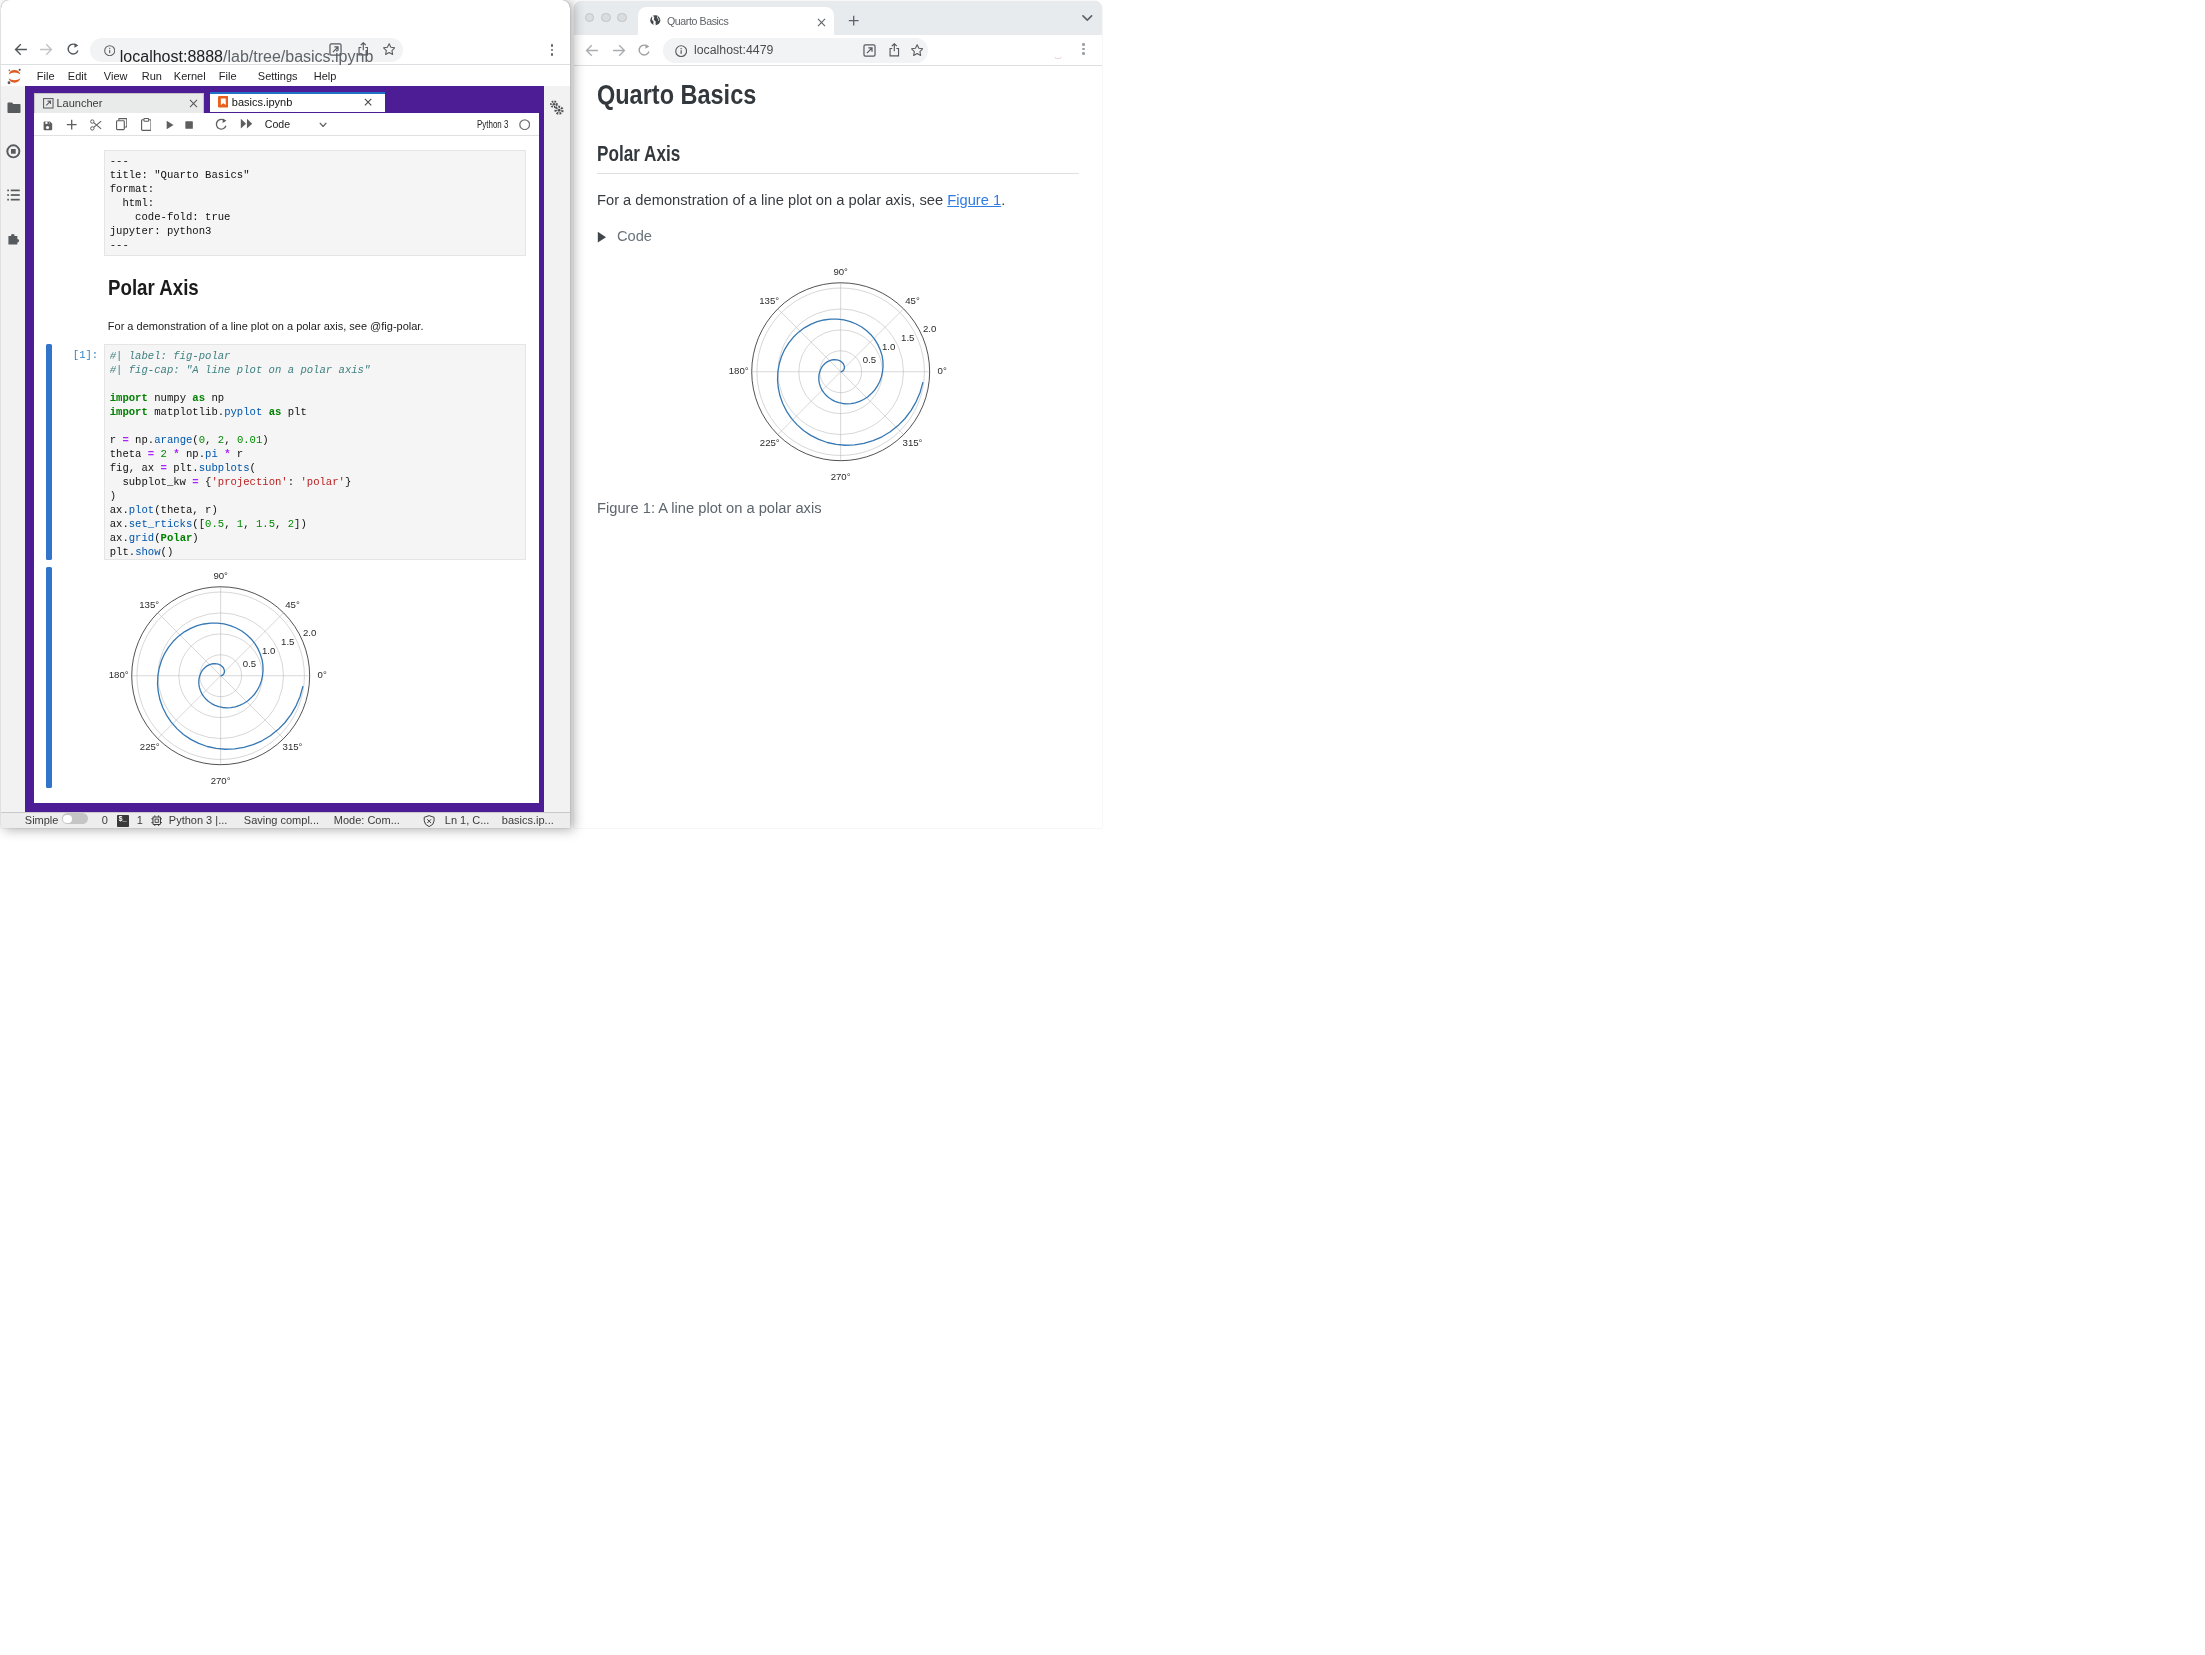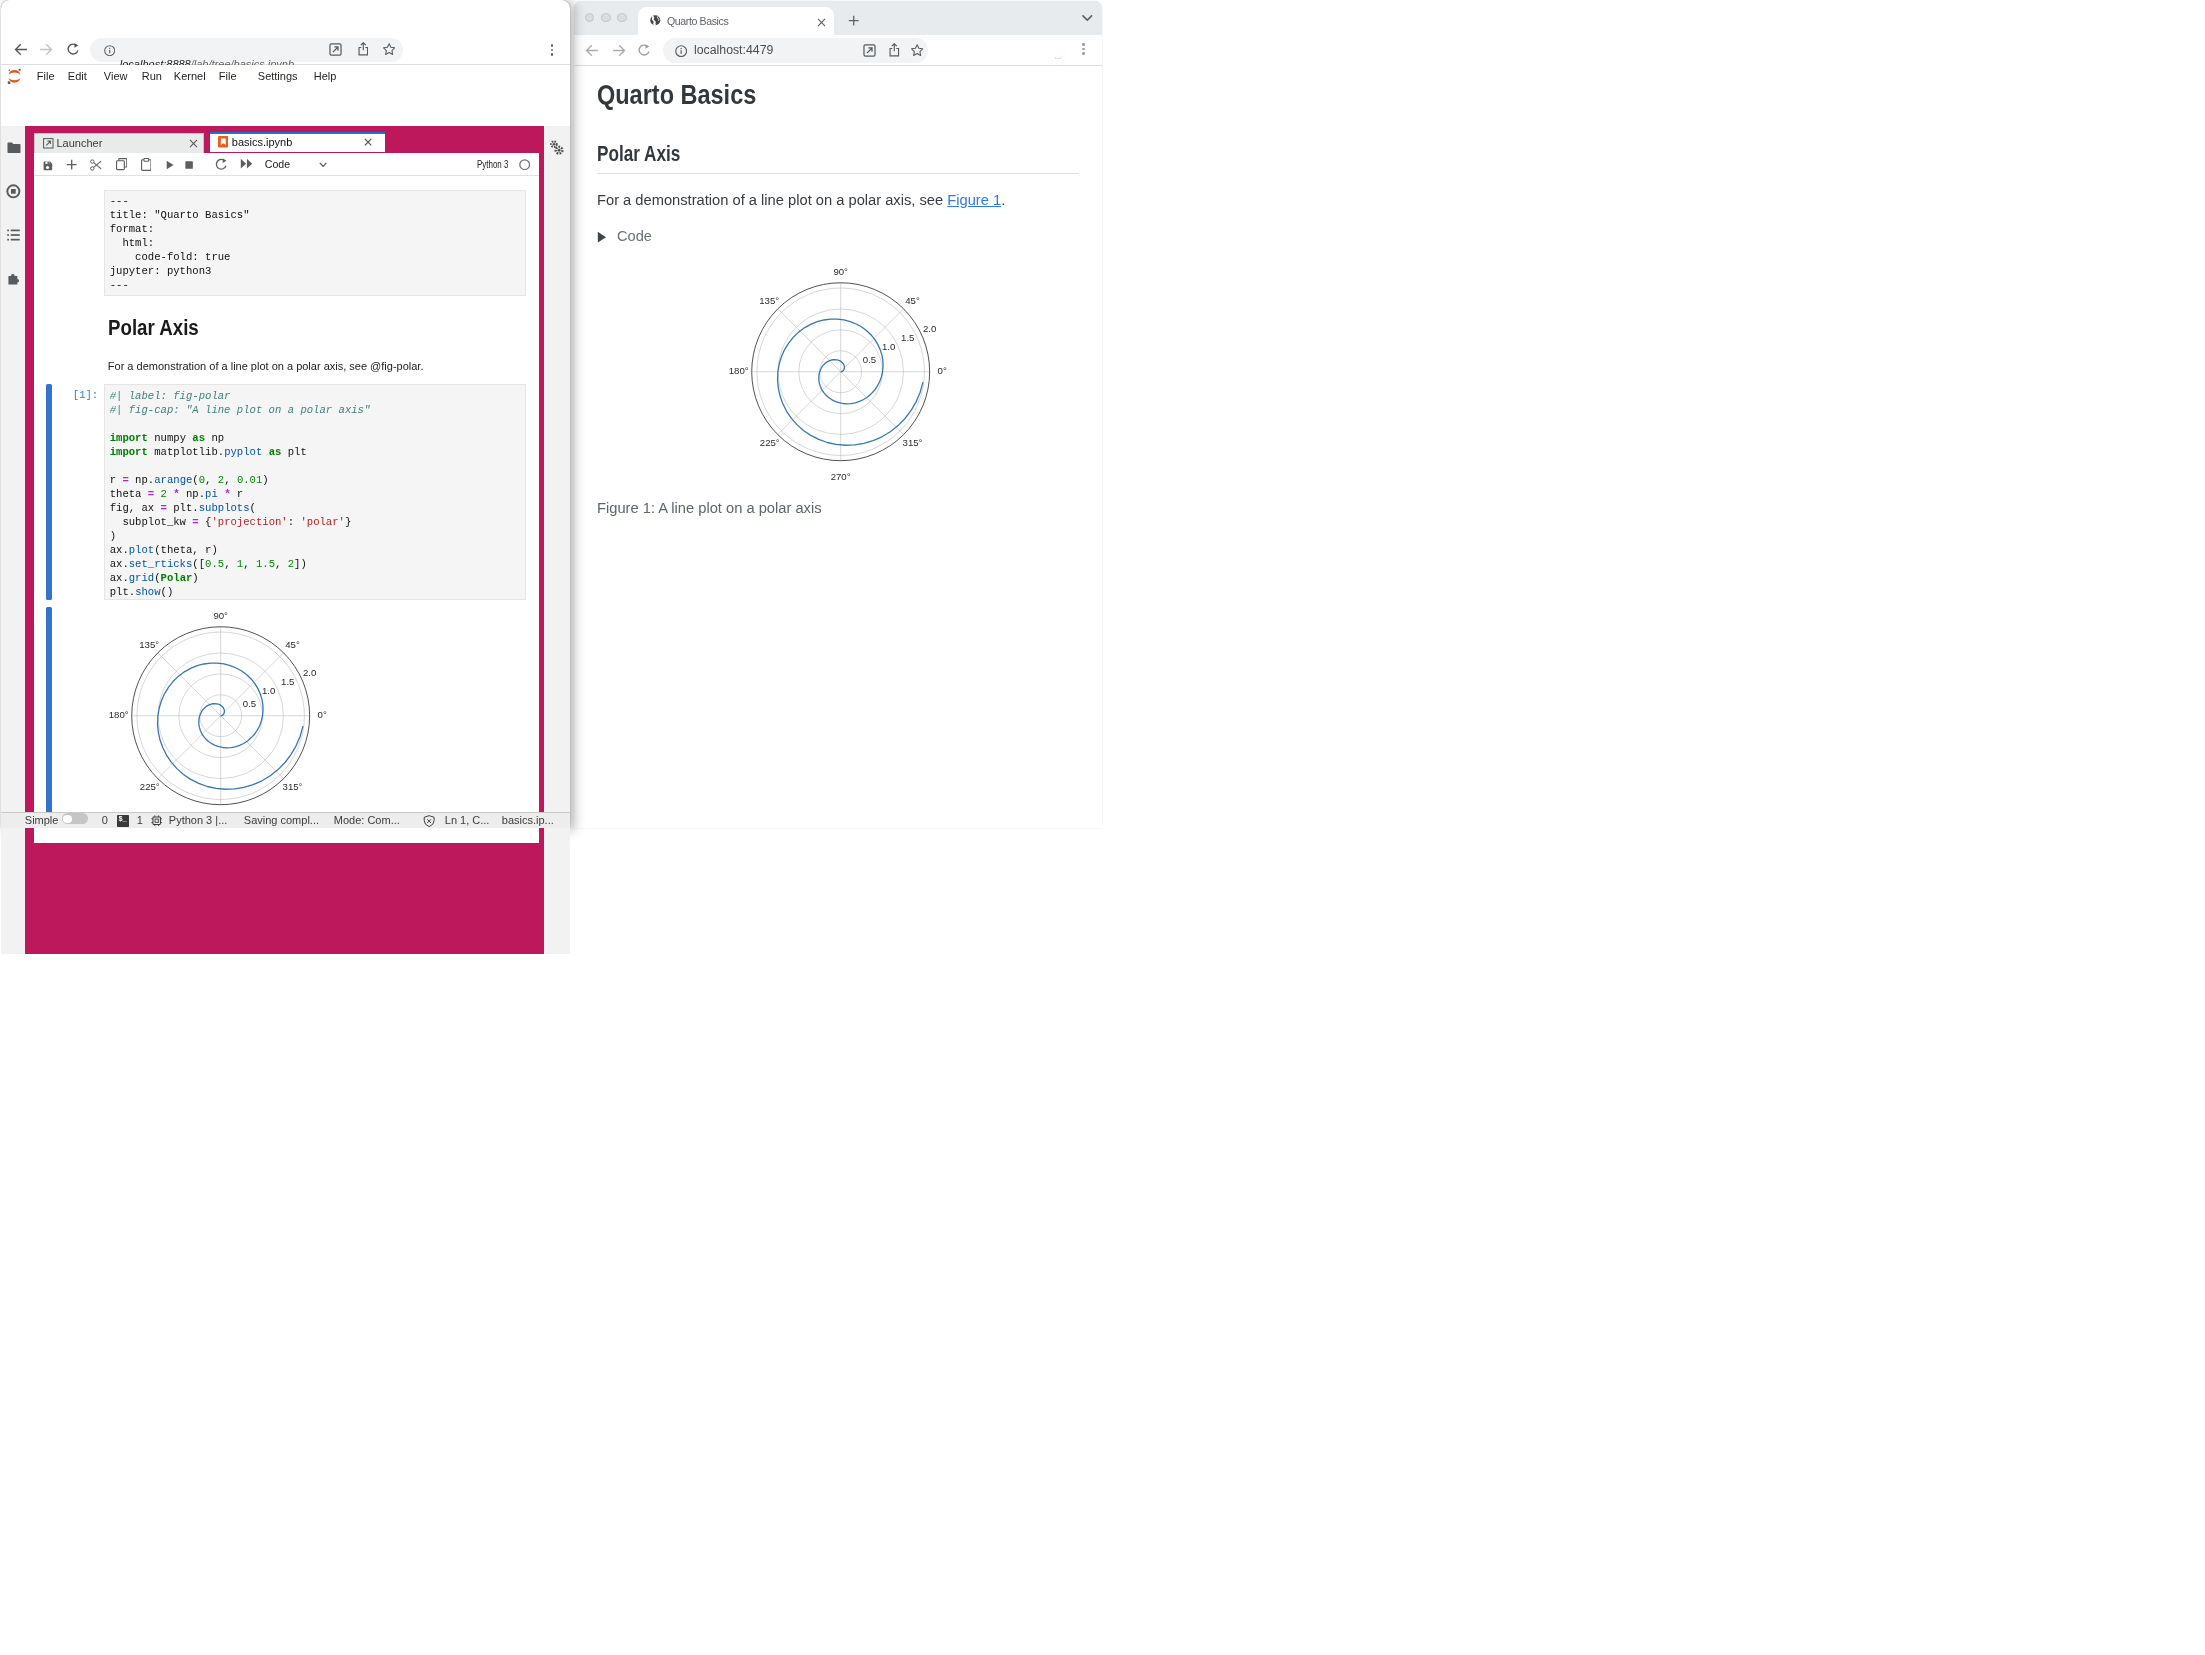--- a/index.html
+++ b/index.html
@@ -46,21 +46,21 @@
     <svg class="abs" style="left:65px; top:9px;" width="14" height="13" viewBox="0 0 17 16">
       <path d="M14.5 9.2 A6.1 6.1 0 1 1 13.2 3.4" stroke="#54575a" stroke-width="1.7" fill="none"></path>
       <path d="M10.4 0.4 L15 3.2 L10.2 5.8 Z" fill="#54575a"></path>
     </svg>
     <div class="pill" style="left:89px; width:313px;"></div>
     <svg class="abs" style="left:103px; top:10.5px;" width="11.4" height="11.4" viewBox="0 0 15 15">
       <circle cx="7.5" cy="7.5" r="6.6" stroke="#5f6368" stroke-width="1.4" fill="none"></circle>
       <rect x="6.75" y="6.4" width="1.5" height="4.4" fill="#5f6368"></rect>
       <rect x="6.75" y="3.7" width="1.5" height="1.5" fill="#5f6368"></rect>
     </svg>
-    <div class="abs" style="left:119px; top:24px; font-size:11px; color:#202124; white-space:nowrap;font-style:italic;">localhost:8888<span style="color:#5f6368;">/lab/tree/basics.ipynb</span></div>
+    <div class="abs" style="left:119px; top:14px; font-size:16px; color:#202124; white-space:nowrap;">localhost:8888<span style="color:#5f6368;">/lab/tree/basics.ipynb</span></div>
     <svg class="abs" style="left:328px; top:9.4px;" width="13" height="13" viewBox="0 0 16 16">
       <rect x="1.2" y="1.2" width="13.6" height="13.6" rx="1.6" stroke="#575b5f" stroke-width="1.5" fill="none"></rect>
       <path d="M4.8 11.2 L10.8 5.2 M6.6 4.9 L11.1 4.9 L11.1 9.4" stroke="#575b5f" stroke-width="1.5" fill="none"></path>
     </svg>
     <svg class="abs" style="left:357px; top:8.2px;" width="10.6" height="14" viewBox="0 0 13 17">
       <path d="M6.5 1.2 L6.5 10 M3.4 3.8 L6.5 0.8 L9.6 3.8" stroke="#575b5f" stroke-width="1.4" fill="none"></path>
       <path d="M4 6.6 L1.3 6.6 L1.3 15.7 L11.7 15.7 L11.7 6.6 L9 6.6" stroke="#575b5f" stroke-width="1.4" fill="none"></path>
     </svg>
     <svg class="abs" style="left:382px; top:9.4px;" width="12.3" height="12.3" viewBox="0 0 15 15">
       <path d="M7.5 0.9 L9.6 5.3 L14.3 5.9 L10.9 9.2 L11.8 14 L7.5 11.6 L3.2 14 L4.1 9.2 L0.7 5.9 L5.4 5.3 Z" stroke="#575b5f" stroke-width="1.3" fill="none" stroke-linejoin="round"></path>
@@ -81,21 +81,21 @@
     <div class="mitem" style="left:36px;">File</div>
     <div class="mitem" style="left:67px;">Edit</div>
     <div class="mitem" style="left:103px;">View</div>
     <div class="mitem" style="left:141px;">Run</div>
     <div class="mitem" style="left:173px;">Kernel</div>
     <div class="mitem" style="left:218px;">File</div>
     <div class="mitem" style="left:257px;">Settings</div>
     <div class="mitem" style="left:313px;">Help</div>
   </div>
 
-  <div class="abs" style="left:0; top:86px; width:100%; height:828px; background:#be185d;margin-top:40px;">
+  <div class="abs" style="left:0; top:86px; width:100%; height:726px; background:#4c1d95;">
 
     <div class="abs" style="left:0; top:0; width:24.5px; height:100%; background:#f2f2f2;">
       <svg class="abs" style="left:6.5px; top:16px;" width="14" height="11.4" viewBox="0 0 17 14">
         <path d="M0.5 1.5 Q0.5 0.5 1.5 0.5 L6 0.5 L7.6 2.4 L15.5 2.4 Q16.5 2.4 16.5 3.4 L16.5 12.5 Q16.5 13.5 15.5 13.5 L1.5 13.5 Q0.5 13.5 0.5 12.5 Z" fill="#575b5e"></path>
       </svg>
       <svg class="abs" style="left:5.7px; top:58px;" width="14.7" height="14.7" viewBox="0 0 18 18">
         <circle cx="9" cy="9" r="7.4" stroke="#575b5e" stroke-width="2.4" fill="none"></circle>
         <rect x="6.1" y="6.1" width="5.8" height="5.8" fill="#575b5e"></rect>
       </svg>
       <svg class="abs" style="left:6.5px; top:103px;" width="13" height="12.3" viewBox="0 0 16 15">

